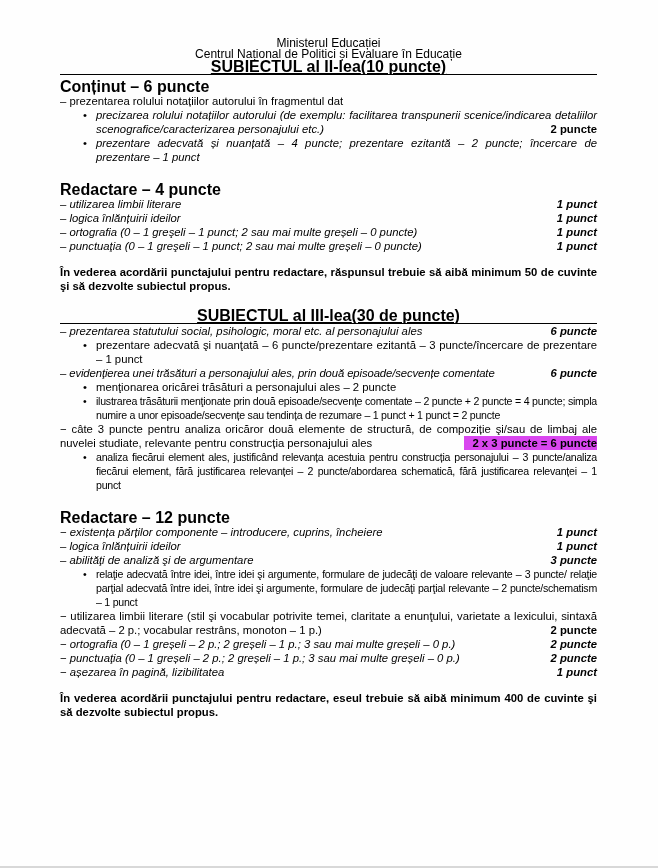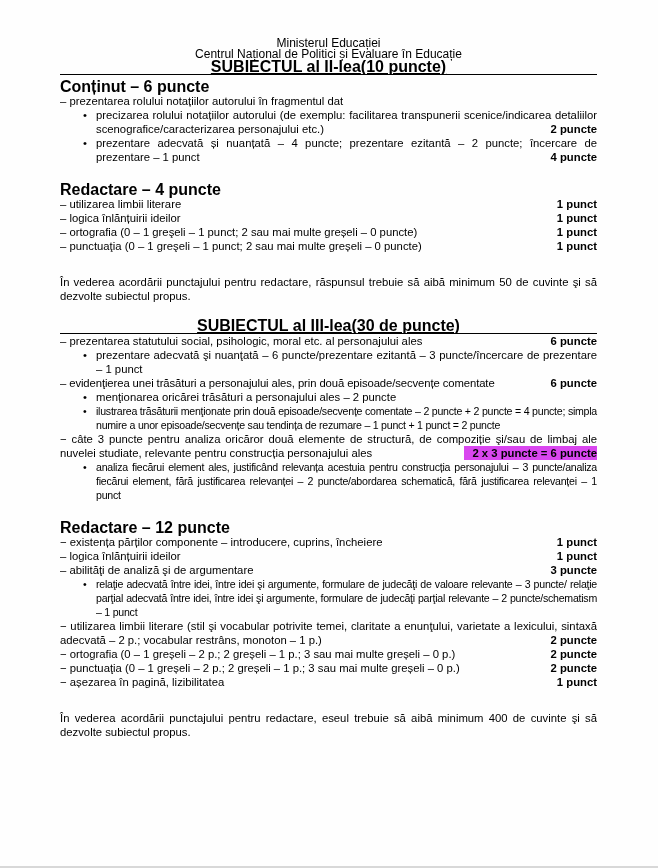--- a/index.html
+++ b/index.html
@@ -6,27 +6,27 @@
   body {
     width: 658px; height: 868px; background: #fefefe; position: relative; overflow: hidden;
     font-family: "Liberation Sans", sans-serif; color: #000;
   }
   .page { position: absolute; left: 0; top: 0; width: 658px; height: 866px; background: #fefefe; border-bottom: 2px solid #d8d8d8; }
   .content { position: absolute; left: 60px; top: 38px; width: 537px; font-size: 11.3px; line-height: 14px; }
   .hdr { text-align: center; font-size: 12px; line-height: 11px; }
   .subj { display: flex; justify-content: center; font-weight: bold; font-size: 16px; line-height: 14px;
           border-bottom: 1.5px solid #000; text-decoration: underline; margin-top: 0px; padding-bottom: 0; }
   .h2 { font-weight: bold; font-size: 16px; margin-top: 5px; line-height: 14px; }
-  .row { display: flex; justify-content: space-between; align-items: center; }
+  .row { display: flex; justify-content: space-between; align-items: center; font-style: italic; }
   .row .txt { flex: 1; }
   .pts { font-weight: bold; white-space: nowrap; padding-left: 6px; }
   .bul { position: relative; padding-left: 36px; text-align: justify; }
   .bul .dot { position: absolute; left: 23px; top: 0; }
   .bul.small { font-size: 10.6px; letter-spacing: -0.25px; }
-  .note { font-weight: normal; margin-top: 22px; text-align: justify; }
+  .note { font-weight: bold; margin-top: 12px; text-align: justify; }
   .gap { height: 14px; }
   .gap2 { height: 16px; }
   .just { text-align: justify; }
 </style>
 </head>
 <body>
 
 <div class="page">
   <div class="content">
 
@@ -48,21 +48,20 @@
       <div class="row">
           <span class="txt just">precizarea rolului notațiilor autorului (de exemplu: facilitarea transpunerii scenice/indicarea detaliilor scenografice/caracterizarea personajului etc.)</span>
         </div>
       <div style="text-align:right;margin-top:-14px;" class="pts">2 puncte</div>
     </div>
     <div class="bul">
       <span class="dot">•</span>
       <div class="row">
           <span class="txt just">prezentare adecvată și nuanțată – 4 puncte; prezentare ezitantă – 2 puncte; încercare de prezentare – 1 punct</span>
         </div>
-      <div style="text-align:right;margin-top:-14px;" class="pts">4 puncte</div>
     </div>
 
     <div class="gap"></div>
     <div class="h2">Redactare – 4 puncte</div>
     <div class="row">
       <span class="txt">– utilizarea limbii literare</span>
       <span class="pts">1 punct</span>
     </div>
     <div class="row">
       <span class="txt">– logica înlănțuirii ideilor</span>

